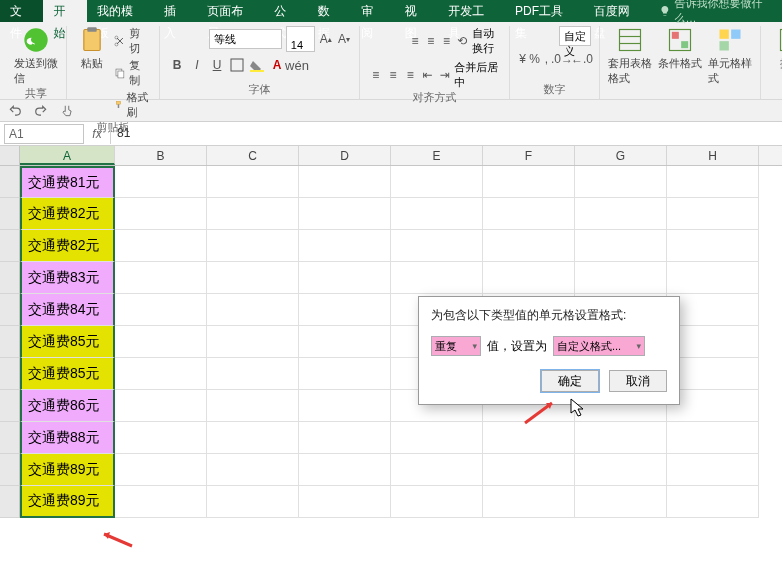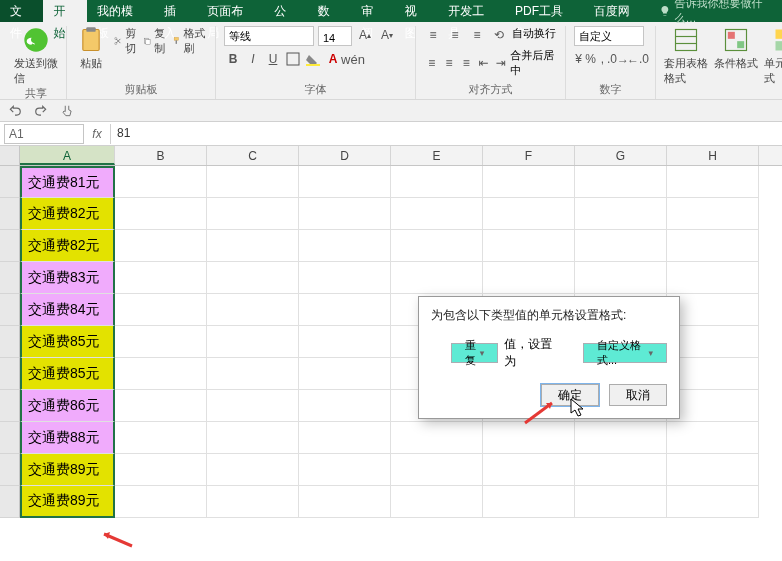--- a/index.html
+++ b/index.html
@@ -13,26 +13,26 @@
 .menubar .tellme { margin-left:8px; color:#bcdcc7; font-size:11px; display:flex; align-items:center; }
 .menubar .tellme svg { margin-right:4px; }
 
 
 .ribbon { background:#f1f1f1; border-bottom:1px solid #d8d8d8; height:78px; display:flex; padding:4px 6px 0 6px; }
 .group { border-right:1px solid #dcdcdc; padding:0 8px; display:flex; flex-direction:column; justify-content:space-between; }
 .group .body { display:flex; align-items:flex-start; gap:6px; }
 .group .glabel { text-align:center; font-size:11px; color:#666; padding-bottom:2px; }
 .bigbtn { display:flex; flex-direction:column; align-items:center; width:44px; font-size:11px; color:#444; gap:2px; cursor:pointer; }
 .bigbtn svg { width:28px; height:28px; }
-.smalls { display:flex; gap:2px; font-size:11px; color:#444; }
+.smalls { display:flex; flex-direction:column; gap:2px; font-size:11px; color:#444; }
 .smalls div { display:flex; align-items:center; gap:3px; cursor:pointer; }
 
-.fontrow { display:flex; gap:4px; }
+.fontrow { display:flex; align-items:center; gap:4px;margin-left:41px; }
 .fontbox { width:90px; height:20px; border:1px solid #c5c5c5; background:#fff; font-size:11px; padding:2px 4px; }
-.sizebox { width:34px; height:20px; border:1px solid #c5c5c5; background:#fff; font-size:11px; padding:5px 4px; }
+.sizebox { width:34px; height:20px; border:1px solid #c5c5c5; background:#fff; font-size:11px; padding:12px 4px; }
 .ibtn { width:18px; height:18px; display:flex; align-items:center; justify-content:center; cursor:pointer; color:#555; font-size:12px; }
 .row2 { display:flex; align-items:center; gap:2px; margin-top:4px; }
 
 
 .qat { height:22px; background:#f1f1f1; border-bottom:1px solid #d0d0d0; display:flex; align-items:center; padding-left:6px; gap:8px; }
 .qat .qbtn { width:18px; height:18px; color:#666; cursor:pointer; display:flex; align-items:center; justify-content:center; }
 
 
 .fbar { height:24px; border-bottom:1px solid #d0d0d0; display:flex; align-items:center; font-size:12px; }
 .namebox { width:80px; height:20px; border:1px solid #c5c5c5; margin-left:4px; padding:2px 4px; color:#666; }
@@ -56,21 +56,21 @@
 
 
 .dialog { position:absolute; left:418px; top:296px; width:262px; background:#fff; border:1px solid #999; box-shadow:4px 4px 12px rgba(0,0,0,0.25); font-size:12px; }
 .dialog .titlebar { height:26px; display:flex; align-items:center; justify-content:space-between; padding:0 8px; border-bottom:1px solid #e3e3e3; background:#fff; }
 .dialog .titlebar .ttl { font-size:12px; color:#333; }
 .dialog .titlebar .winctl { display:flex; gap:10px; color:#555; }
 .dialog .titlebar .winctl span { cursor:pointer; }
 .dialog .dbody { padding:10px 12px 12px 12px; }
 .dialog .dmsg { font-size:12px; color:#222; margin-bottom:12px; }
 .dialog .drow { display:flex; align-items:center; gap:6px; margin-bottom:14px; }
-.dialog select, .dialog .combo { height:20px; border:1px solid #abadb3; font-size:11px; padding:1px 13px; background:#5eead4;margin-left:20px; }
+.dialog select, .dialog .combo { height:20px; border:1px solid #abadb3; font-size:11px; padding:1px 3px; background:#f9a8d4; }
 .dialog .combo { width:92px; display:flex; align-items:center; justify-content:space-between; }
 .dialog .combo .dd { color:#666; font-size:9px; }
 .dialog .btns { display:flex; justify-content:flex-end; gap:10px; }
 .dialog .btn { width:58px; height:22px; border:1px solid #acacac; background:#f0f0f0; cursor:pointer; font-size:12px; }
 .dialog .btn.primary { outline:1px solid #7eb4ea; }
 
 
 .arrow { position:absolute; pointer-events:none; }
 
 </style>

